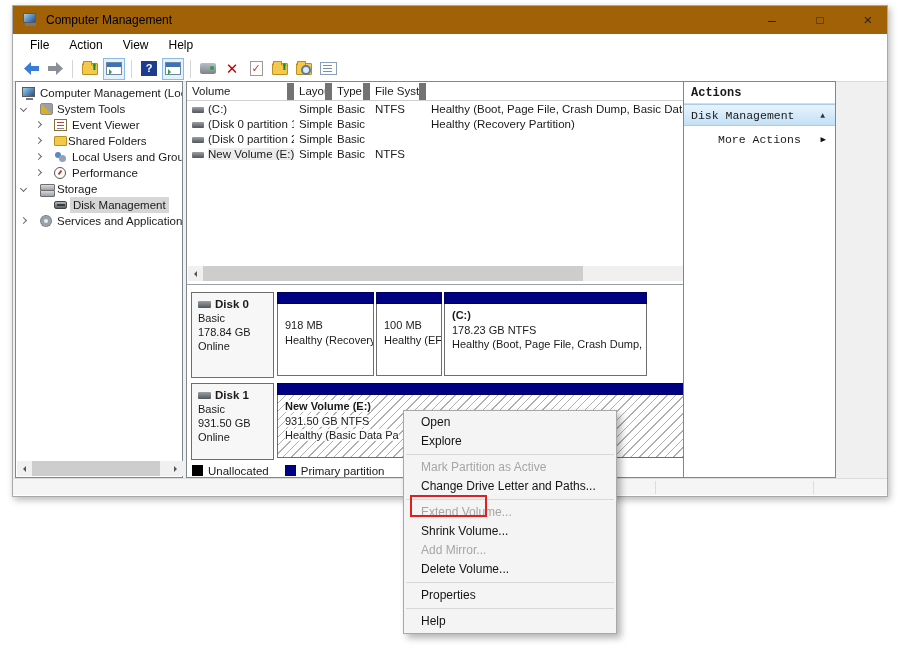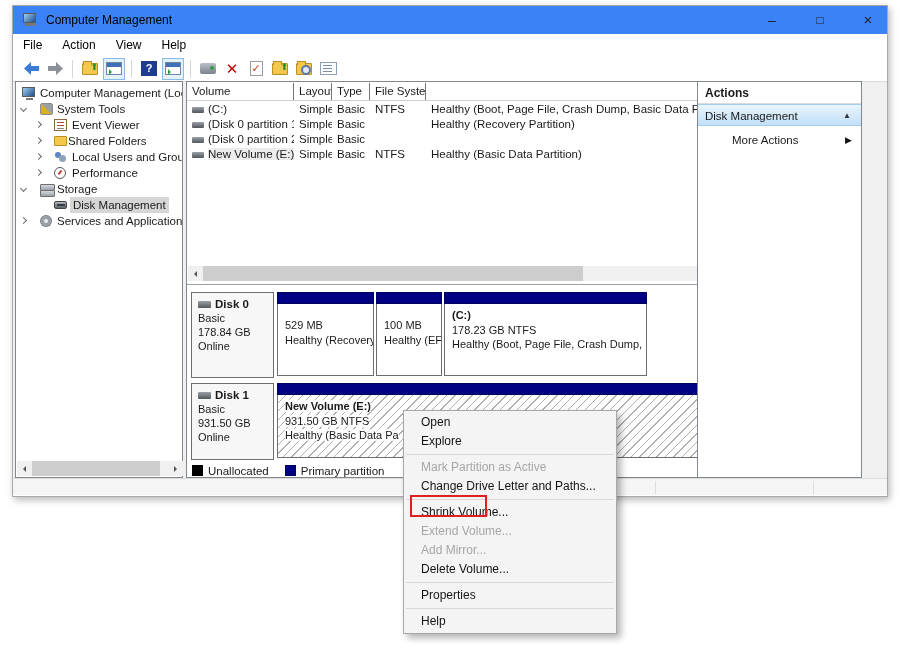--- a/index.html
+++ b/index.html
@@ -2,29 +2,29 @@
 <html><head>
 <meta charset="utf-8">
 <style>
   * { margin:0; padding:0; box-sizing:border-box; }
   html,body { width:900px; height:666px; background:#ffffff; overflow:hidden;
     font-family:"Liberation Sans","DejaVu Sans",sans-serif; font-size:12px; color:#1a1a1a; }
 
   
   .window { position:absolute; left:12px; top:5px; width:876px; height:492px;
     background:#ffffff; border:1px solid #a9a9a9; box-shadow:2px 3px 7px rgba(0,0,0,.28); }
-  .titlebar { position:absolute; left:0; top:0; width:100%; height:28px; background:#3b82f6; }
+  .titlebar { position:absolute; left:0; top:0; width:100%; height:28px; background:#a16207; }
   .title-ico { position:absolute; left:10px; top:7px; width:15px; height:13px; }
   .title-ico .scr { position:absolute; left:0; top:0; width:13px; height:10px; border:1px solid #5a5a5a; background:linear-gradient(135deg,#9fd0f0,#20508c); }
   .title-ico .base { position:absolute; left:2px; top:10px; width:11px; height:3px; background:#777; }
   .title-text { position:absolute; left:33px; top:7px; font-size:12px; color:#000; }
   .win-btn { position:absolute; top:4px; width:34px; height:20px; text-align:center; line-height:20px; font-size:14px; color:#222; }
   .btn-min { left:742px; } .btn-max { left:790px; font-size:12px; } .btn-close { left:838px; font-size:15px; }
 
-  .menubar { position:absolute; left:0; top:28px; width:100%; height:22px; display:flex; align-items:center; }
+  .menubar { position:absolute; left:0; top:28px; width:100%; height:22px; display:flex; align-items:center; padding-left:7px; }
   .menu-item { padding:2px 10px; font-size:12px; color:#000; }
 
   .toolbar { position:absolute; left:0; top:50px; width:100%; height:26px; display:flex; align-items:center; padding-left:6px; border-bottom:1px solid #dadada; }
   .tb-sep { width:1px; height:18px; background:#d5d5d5; margin:0 5px; }
   .tb-btn { width:22px; height:22px; display:flex; align-items:center; justify-content:center; margin:0 1px; }
   .tb-btn.toggled { border:1px solid #8bbbe8; background:#e3f1fb; }
   .tb-help { width:16px; height:15px; background:#1d3c8f; color:#fff; font-weight:bold; font-size:11px; text-align:center; line-height:15px; }
   .tb-win { width:16px; height:13px; border:1px solid #6f87a5; background:#fff; position:relative; }
   .tb-win::before { content:""; position:absolute; left:0; top:0; width:100%; height:4px; background:#3f6fb4; }
   .tb-win::after { content:""; position:absolute; left:2px; top:6px; width:0; height:0; border:3px solid transparent; border-left-color:#2f9e44; }
@@ -40,21 +40,21 @@
   .tb-ptr { width:16px; height:11px; background:linear-gradient(#b9bfc7,#7c828c); border-radius:2px; position:relative; }
   .tb-ptr::after { content:""; position:absolute; right:2px; top:3px; width:4px; height:4px; background:#2f9e44; border-radius:50%; }
 
   .arrow-svg { display:block; }
 
   
   .content-bg { position:absolute; left:0; top:76px; width:100%; height:397px; background:#f0f0f0; }
   .panel { position:absolute; background:#ffffff; border:1px solid #80878f; }
   .tree-panel   { left:2px;   top:75px; width:168px; height:397px; }
   .center-panel { left:173px; top:75px; width:530px; height:397px; }
-  .actions-panel{ left:684px; top:75px; width:165px; height:397px; }
+  .actions-panel{ left:670px; top:75px; width:153px; height:397px;font-family:Liberation Mono, monospace; }
 
   
   .tree { position:absolute; left:0; top:3px; width:100%; }
   .tree-row { position:relative; height:16px; line-height:16px; white-space:nowrap; overflow:hidden; font-size:11.5px; }
   .chev { position:absolute; top:5px; width:5px; height:5px; border-right:1.2px solid #6a6a6a; border-bottom:1.2px solid #6a6a6a; }
   .chev.right { transform:rotate(-45deg); }
   .chev.down  { transform:rotate(45deg); }
   .t-ico { position:absolute; top:2px; width:13px; height:12px; }
   .t-label { position:absolute; top:0; }
   .t-label.selected { background:#d6d6d6; padding:0 3px; }
@@ -86,21 +86,21 @@
   .sb-btn { width:15px; height:15px; background:#f0f0f0; display:flex; align-items:center; justify-content:center; flex:none; }
   .sb-thumb-h { height:15px; background:#cdcdcd; flex:none; }
   .tri { width:0; height:0; border:3.5px solid transparent; }
   .tri.l { border-right-color:#555; margin-right:3px; }
   .tri.r { border-left-color:#555; margin-left:3px; }
   .tri.u { border-bottom-color:#555; margin-bottom:3px; }
   .tri.d { border-top-color:#555; margin-top:3px; }
 
   
   .vl-header { position:absolute; left:0; top:1px; height:18px; width:528px; display:flex; font-size:11.5px; background:#fff; border-bottom:1px solid #d0d0d0; }
-  .vl-hcell { border-right:1px solid #737373; padding:2px 0 0 5px; white-space:nowrap; overflow:hidden; }
+  .vl-hcell { border-right:7px solid #737373; padding:2px 0 0 5px; white-space:nowrap; overflow:hidden; }
   .vl-row { position:absolute; left:0; height:15px; width:528px; display:flex; font-size:11.5px; line-height:15px; }
   .vl-cell { padding-left:5px; white-space:nowrap; overflow:hidden; flex:none; }
   .c-vol { width:107px; } .c-lay { width:38px; } .c-typ { width:38px; } .c-fs { width:56px; } .c-st { flex:1 1 auto; }
   .vol-ico { display:inline-block; width:12px; height:6px; background:linear-gradient(#9aa0a6,#52565b); border-radius:1px; margin-right:4px; vertical-align:middle; }
   .vl-sel { background:#ececec; }
 
   
   .center-sbar { position:absolute; left:1px; top:184px; width:527px; height:15px; background:#f0f0f0; display:flex; align-items:center; }
   .pane-divider { position:absolute; left:0; top:202px; width:528px; height:1px; background:#9aa0a6; }
 
@@ -304,21 +304,20 @@
       <div class="vl-cell c-vol"><span class="vol-ico"></span><span>(Disk 0 partition 2)</span></div>
       <div class="vl-cell c-lay">Simple</div>
       <div class="vl-cell c-typ">Basic</div>
       <div class="vl-cell c-fs"></div>
     </div>
     <div class="vl-row" style="top:65px">
       <div class="vl-cell c-vol"><span class="vol-ico"></span><span class="vl-sel">New Volume (E:)</span></div>
       <div class="vl-cell c-lay">Simple</div>
       <div class="vl-cell c-typ">Basic</div>
       <div class="vl-cell c-fs">NTFS</div>
-      <div class="vl-cell c-st">Healthy (Basic Data Partition)</div>
     </div>
 
     <div class="center-sbar">
       <div class="sb-btn">
           <div class="tri l"></div>
         </div>
       <div class="sb-thumb-h" style="width:380px"></div>
       <div class="sb-btn" style="margin-left:auto">
           <div class="tri r"></div>
         </div>
@@ -329,21 +328,21 @@
     <div class="disk-row" style="top:210px; width:508px; height:86px;">
       <div class="disk-head">
         <div><span class="dh-ico"></span><span class="dh-name">Disk 0</span></div>
         <div>Basic</div>
         <div>178.84 GB</div>
         <div>Online</div>
       </div>
       <div class="part" style="left:86px; width:97px;">
         <div class="part-bar"></div>
         <div class="part-body" style="height:72px; padding-top:14px;">
-          <div>529 MB</div>
+          <div>918 MB</div>
           <div>Healthy (Recovery</div>
         </div>
       </div>
       <div class="part" style="left:185px; width:66px;">
         <div class="part-bar"></div>
         <div class="part-body" style="height:72px; padding-top:14px;">
           <div>100 MB</div>
           <div>Healthy (EFI S</div>
         </div>
       </div>
@@ -410,22 +409,22 @@
   </div>
 </div>
 
 <div class="ctx-menu">
   <div class="mi">Open</div>
   <div class="mi">Explore</div>
   <div class="msep"></div>
   <div class="mi disabled">Mark Partition as Active</div>
   <div class="mi">Change Drive Letter and Paths...</div>
   <div class="msep"></div>
+  <div class="mi disabled">Extend Volume...</div>
   <div class="mi">Shrink Volume...</div>
-  <div class="mi disabled">Extend Volume...</div>
   <div class="mi disabled">Add Mirror...</div>
   <div class="mi">Delete Volume...</div>
   <div class="msep"></div>
   <div class="mi">Properties</div>
   <div class="msep"></div>
   <div class="mi">Help</div>
 </div>
 
 <div class="anno-box"></div>
 

